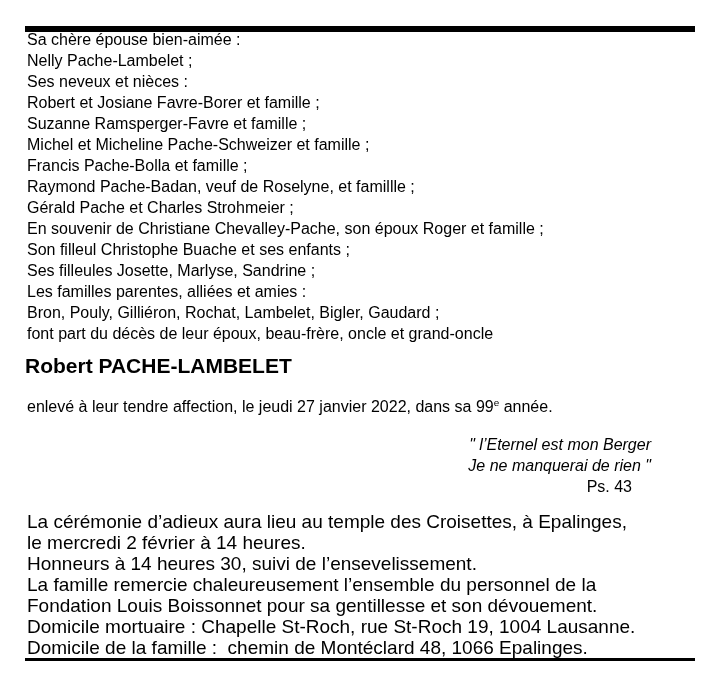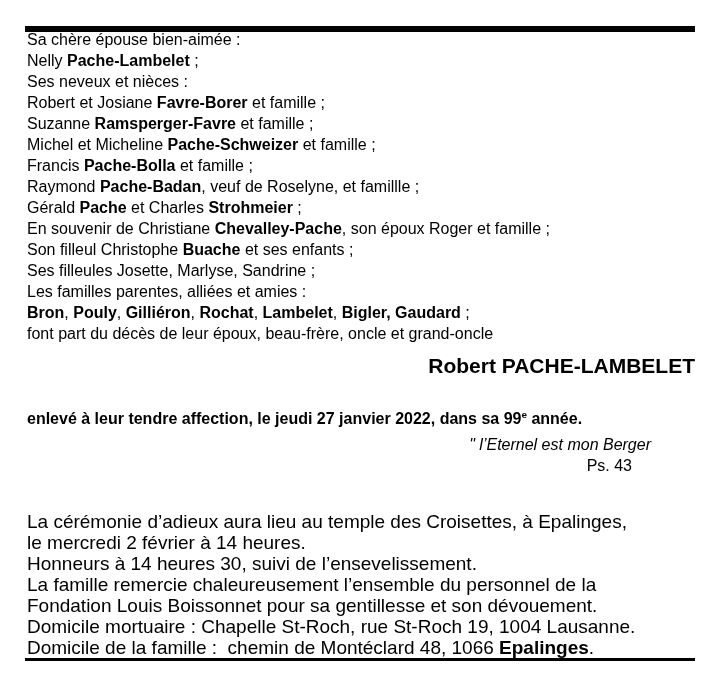--- a/index.html
+++ b/index.html
@@ -32,34 +32,33 @@
     right: 30px;
     font-size: 16px;
     line-height: 21px;
     white-space: pre-wrap;
   }
   .deceased-name {
     position: absolute;
     left: 25px;
     top: 353px;
     width: 670px;
-    text-align: right;
+    text-align: left;
     font-size: 21px;
     line-height: 25px;
     font-weight: bold;
   }
   .death-line-block {
     position: absolute;
     left: 27px;
-    top: 408px;
+    top: 396px;
     right: 30px;
     font-size: 16px;
     line-height: 21px;
     white-space: pre-wrap;
-    font-weight: bold;
   }
   .quote-block {
     position: absolute;
     top: 434px;
     right: 72px;
     text-align: right;
     font-size: 16px;
     line-height: 21px;
     white-space: pre-wrap;
   }
@@ -68,40 +67,40 @@
   }
   .details-block {
     position: absolute;
     left: 27px;
     top: 511px;
     right: 28px;
     font-size: 19px;
     line-height: 21px;
     white-space: pre-wrap;
   }
-  .b { font-weight: bold; }
+  .b { font-weight: normal; }
   .i { font-style: italic; }
   sup {
     font-size: 0.62em;
     line-height: 0;
     vertical-align: super;
   }
 </style>
 </head>
 <body>
 
 <div class="page">
 
   <div class="rule top"></div>
 
   <div class="family-block"><div class="text-line"><span>Sa chère épouse bien-aimée :</span></div><div class="text-line"><span>Nelly </span><span class="b">Pache-Lambelet</span><span> ;</span></div><div class="text-line"><span>Ses neveux et nièces :</span></div><div class="text-line"><span>Robert et Josiane </span><span class="b">Favre-Borer</span><span> et famille ;</span></div><div class="text-line"><span>Suzanne </span><span class="b">Ramsperger-Favre</span><span> et famille ;</span></div><div class="text-line"><span>Michel et Micheline </span><span class="b">Pache-Schweizer</span><span> et famille ;</span></div><div class="text-line"><span>Francis </span><span class="b">Pache-Bolla</span><span> et famille ;</span></div><div class="text-line"><span>Raymond </span><span class="b">Pache-Badan</span><span>, veuf de Roselyne, et famillle ;</span></div><div class="text-line"><span>Gérald </span><span class="b">Pache</span><span> et Charles </span><span class="b">Strohmeier</span><span> ;</span></div><div class="text-line"><span>En souvenir de Christiane </span><span class="b">Chevalley-Pache</span><span>, son époux Roger et famille ;</span></div><div class="text-line"><span>Son filleul Christophe </span><span class="b">Buache</span><span> et ses enfants ;</span></div><div class="text-line"><span>Ses filleules Josette, Marlyse, Sandrine ;</span></div><div class="text-line"><span>Les familles parentes, alliées et amies :</span></div><div class="text-line"><span class="b">Bron</span><span>, </span><span class="b">Pouly</span><span>, </span><span class="b">Gilliéron</span><span>, </span><span class="b">Rochat</span><span>, </span><span class="b">Lambelet</span><span>, </span><span class="b">Bigler, Gaudard</span><span> ;</span></div><div class="text-line"><span>font part du décès de leur époux, beau-frère, oncle et grand-oncle</span></div></div>
 
   <div class="deceased-name">Robert PACHE-LAMBELET</div>
 
   <div class="death-line-block"><div class="text-line"><span>enlevé à leur tendre affection, le jeudi 27 janvier 2022, dans sa 99</span><sup>e</sup><span> année.</span></div></div>
 
-  <div class="quote-block"><div class="text-line"><span class="i">" l’Eternel est mon Berger</span></div><div class="text-line"><span>Ps. 43</span></div></div>
+  <div class="quote-block"><div class="text-line"><span class="i">" l’Eternel est mon Berger</span></div><div class="text-line"><span class="i">Je ne manquerai de rien "</span></div><div class="text-line"><span>Ps. 43</span></div></div>
 
   <div class="details-block"><div class="text-line"><span>La cérémonie d’adieux aura lieu au temple des Croisettes, à Epalinges,</span></div><div class="text-line"><span>le mercredi 2 février à 14 heures.</span></div><div class="text-line"><span>Honneurs à 14 heures 30, suivi de l’ensevelissement.</span></div><div class="text-line"><span>La famille remercie chaleureusement l’ensemble du personnel de la</span></div><div class="text-line"><span>Fondation Louis Boissonnet pour sa gentillesse et son dévouement.</span></div><div class="text-line"><span>Domicile mortuaire : Chapelle St-Roch, rue St-Roch 19, 1004 Lausanne.</span></div><div class="text-line"><span>Domicile de la famille :  chemin de Montéclard 48, 1066 </span><span class="b">Epalinges</span><span>.</span></div></div>
 
   <div class="rule bottom"></div>
 
 </div>
 
 </body></html>

